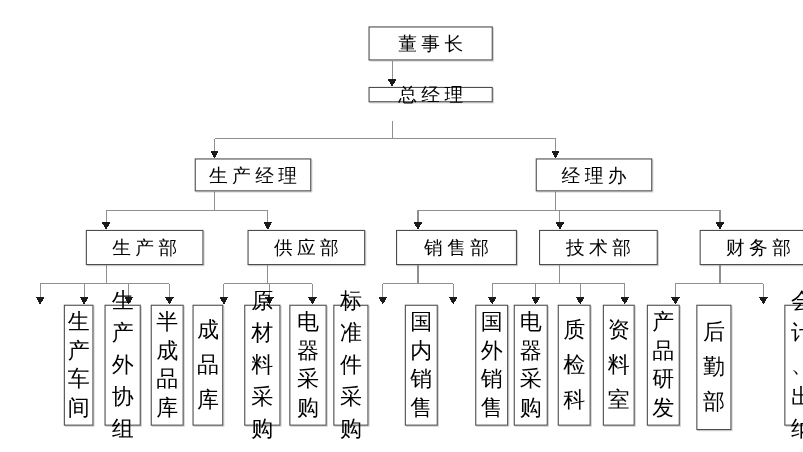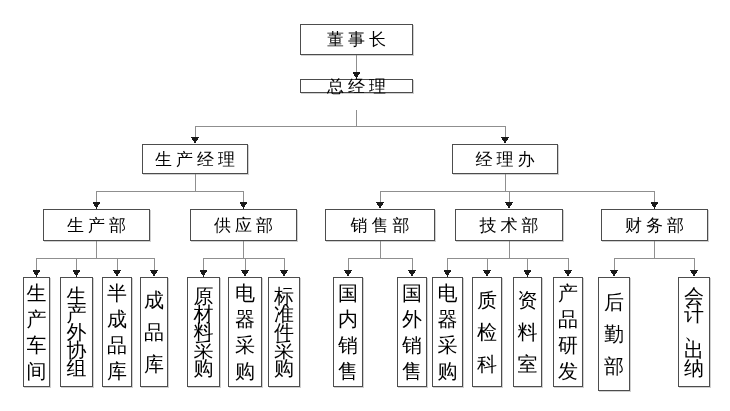--- a/index.html
+++ b/index.html
@@ -18,37 +18,38 @@
   .node {
     position: absolute;
     box-sizing: border-box;
     border: 1px solid #4d4d4d;
     background: #ffffff;
     color: #000000;
     display: flex;
     align-items: center;
     justify-content: center;
     box-shadow: 1px 1px 0 rgba(120,120,120,0.35);
+    margin-left: 35px;
   }
   .horiz {
     font-size: 17px;
     letter-spacing: 4px;
     text-indent: 4px;
     white-space: nowrap;
   }
   .vert {
     font-size: 20px;
     text-align: center;
     word-break: break-all;
     line-break: anywhere;
     padding: 1px 0;
   }
   .len3 { line-height: 32px; }
   .len4 { line-height: 26px; }
-  .len5 { line-height: 18px; }
+  .len5 { line-height: 29px; }
 </style>
 </head>
 <body>
 
 <div class="canvas" id="chart">
     <svg width="730" height="411" class="connector-layer" shape-rendering="crispEdges">
       <line x1="356.5" y1="55" x2="356.5" y2="73" stroke="#8f8f8f" stroke-width="1"></line>
       <polygon points="352.5,72 360.5,72 356.5,79" fill="#1a1a1a"></polygon>
       <line x1="356.5" y1="110" x2="356.5" y2="126" stroke="#8f8f8f" stroke-width="1"></line>
       <line x1="195" y1="126" x2="505" y2="126" stroke="#8f8f8f" stroke-width="1"></line>

